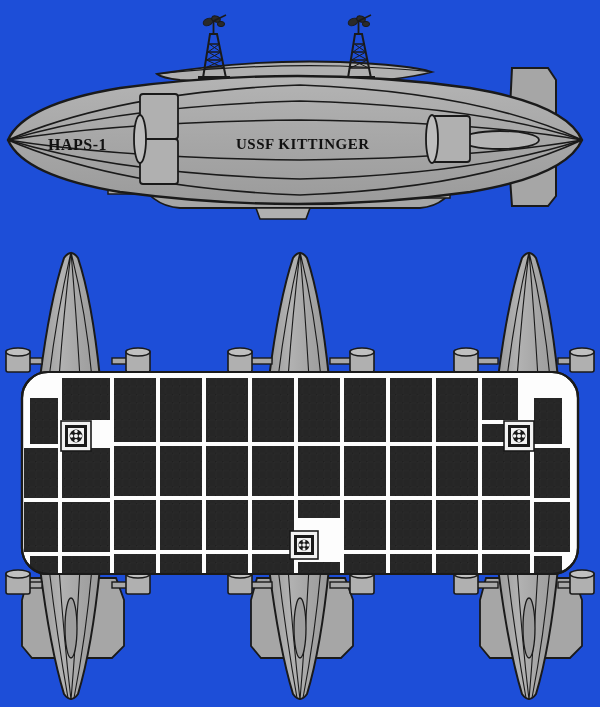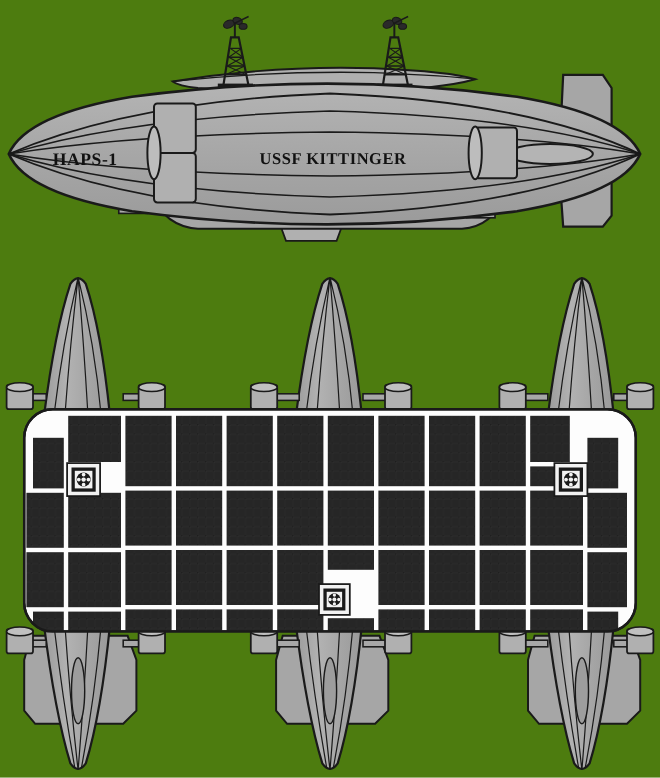--- a/index.html
+++ b/index.html
@@ -1,20 +1,20 @@
 <!DOCTYPE html>
 <html><head>
 <meta charset="utf-8">
 <style>
   html,body{margin:0;padding:0;background:#ffffff;}
   body{
     width:600px;height:707px;overflow:hidden;
     font-family:"Liberation Serif", serif;
   }
-  #stage{position:relative;width:600px;height:707px;background:#4d7c0f;}
+  #stage{position:relative;width:600px;height:707px;background:#1d4ed8;}
   svg{display:block;}
   .hull-txt{
     font-family:"Liberation Serif", serif;
     font-weight:bold;
     fill:#111;
     letter-spacing:0.5px;
   }
 </style>
 </head>
 <body>

